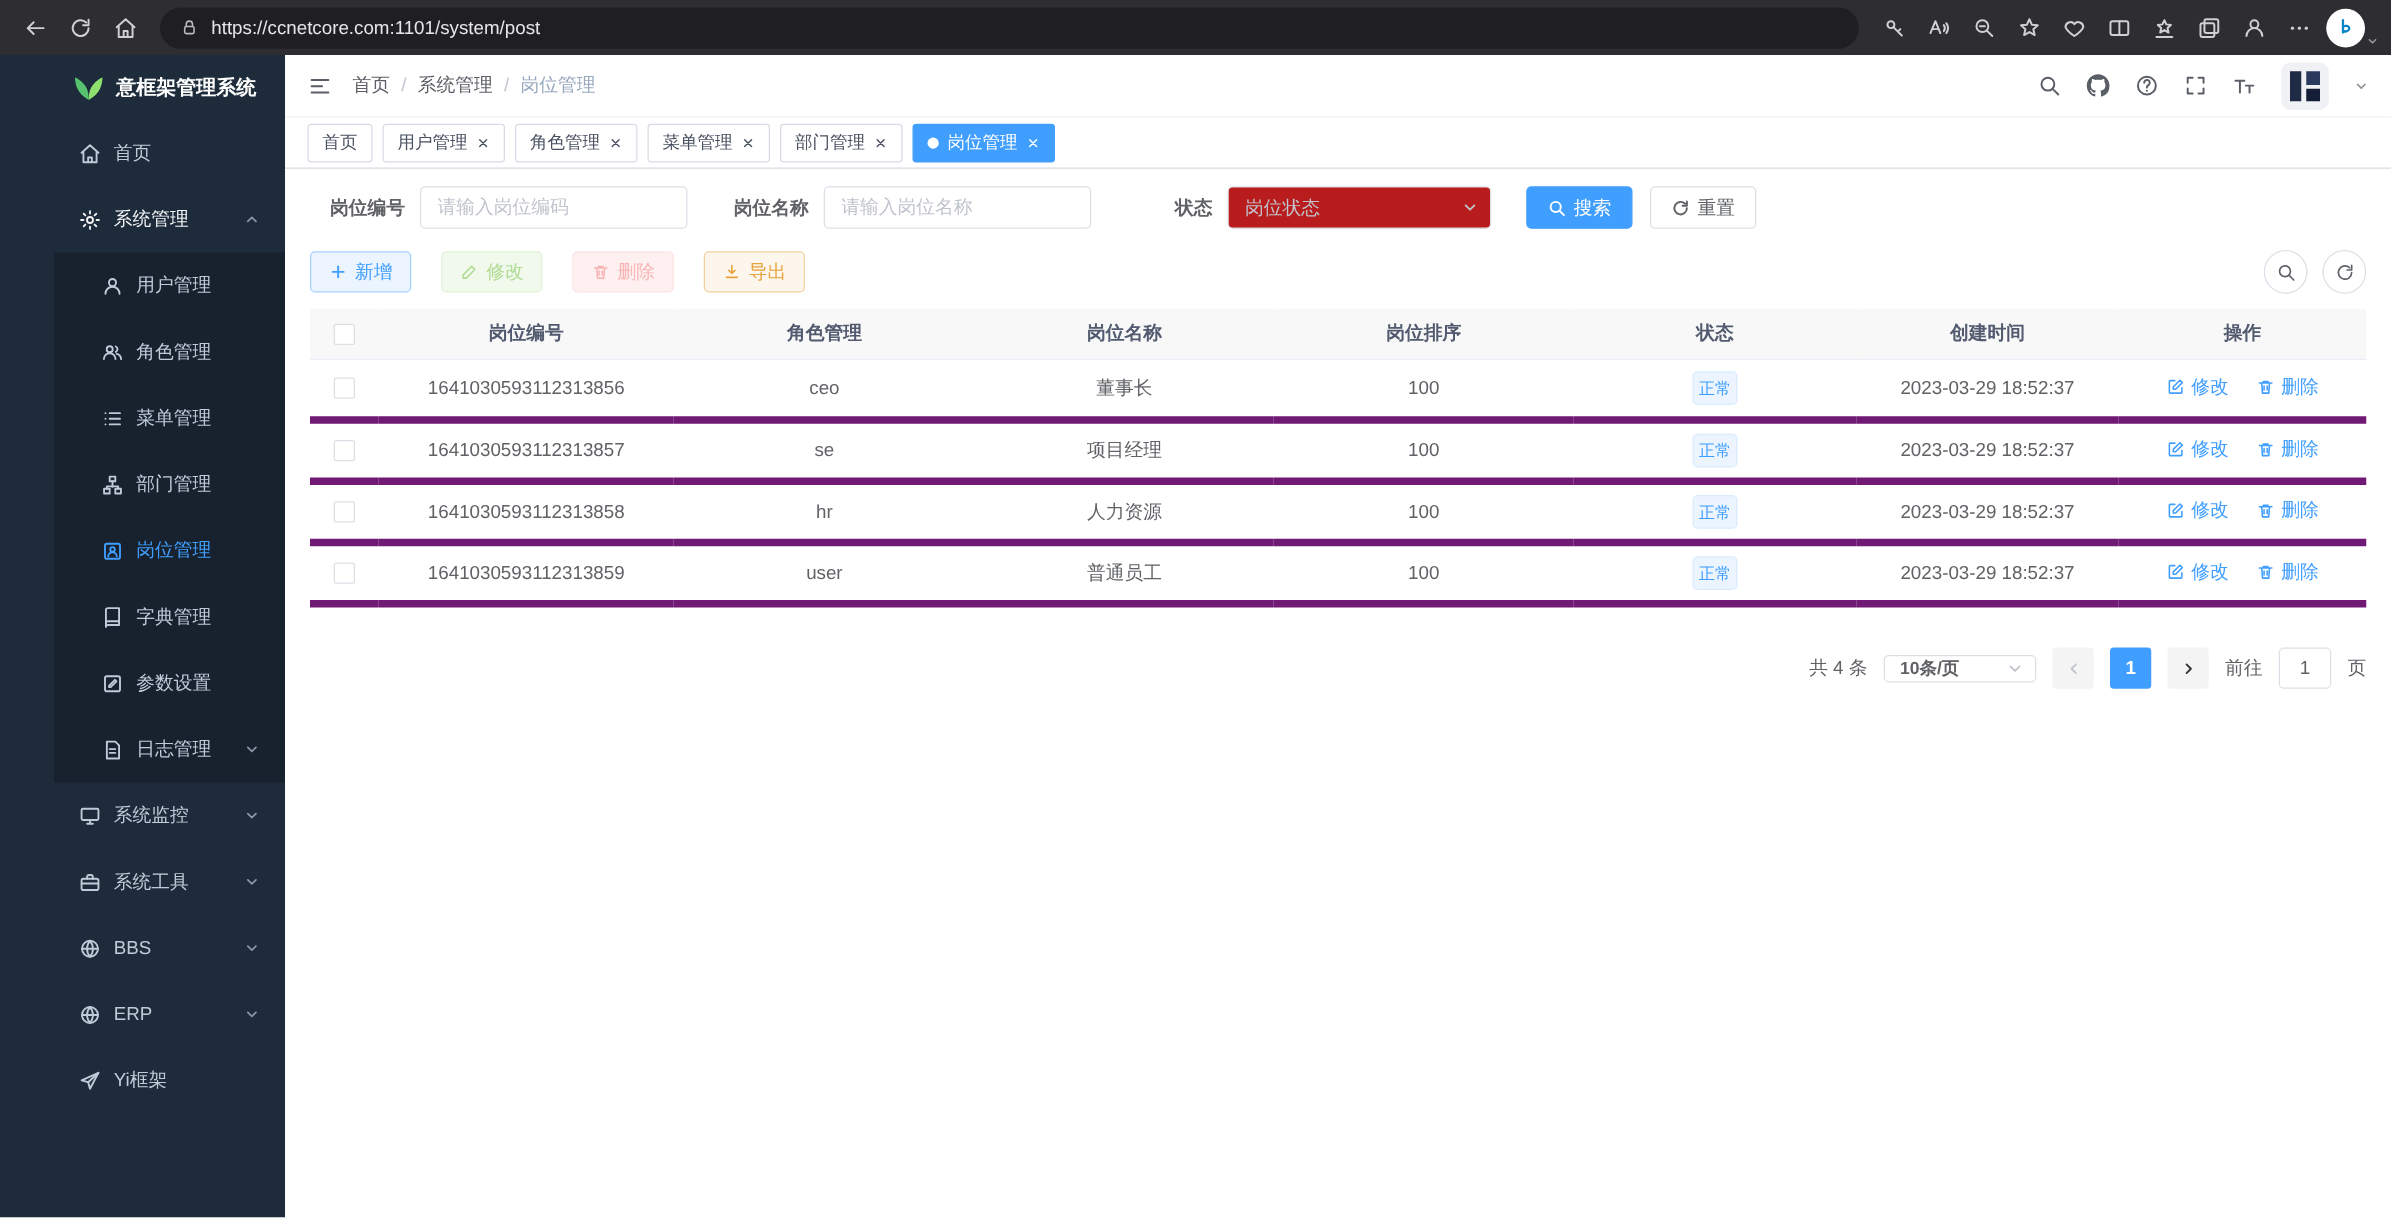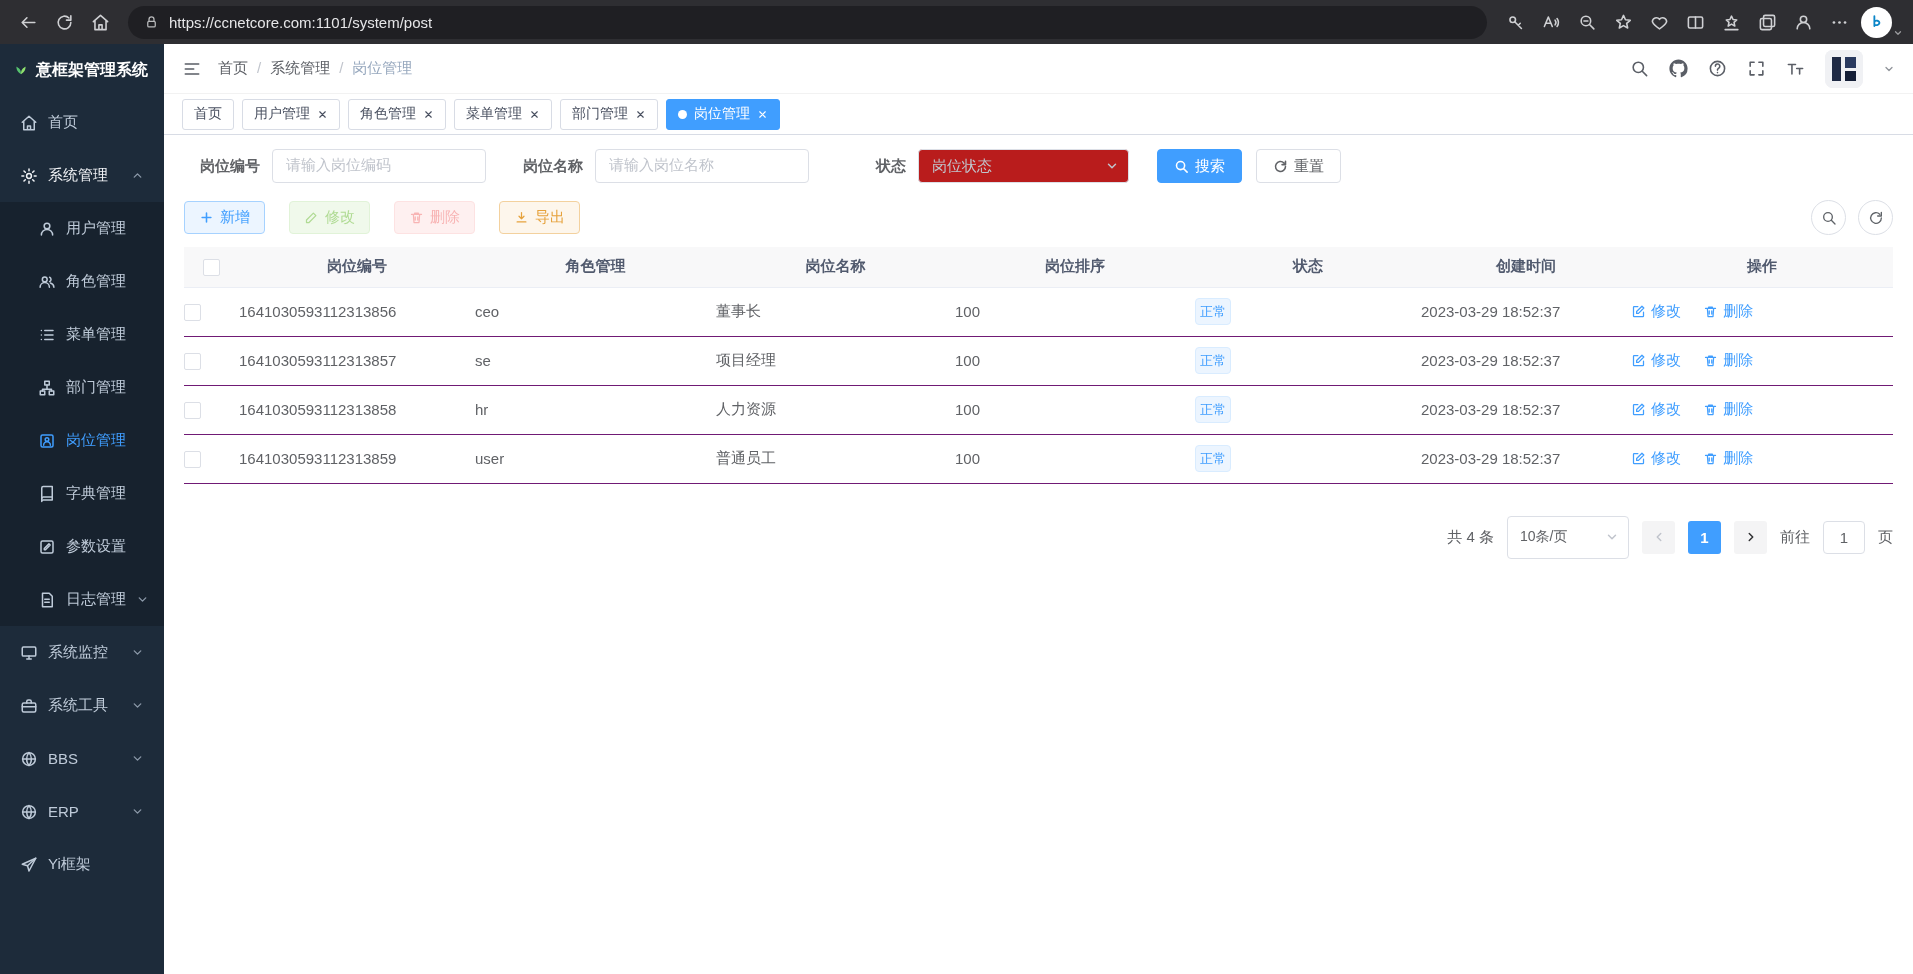--- a/index.html
+++ b/index.html
@@ -18,21 +18,21 @@
   .browser-right { display:flex; align-items:center; }
   .bing-btn { width:31px; height:31px; background:#ffffff; border-radius:50%; display:flex; align-items:center; justify-content:center; margin-left:4px; }
   .bing-btn svg { width:17px; height:17px; }
   .mini-caret { color:#9a9b9e; align-self:flex-end; margin:0 0 1px 1px; }
   .mini-caret svg { width:10px; height:10px; }
 
   
   .app { display:flex; height:930px; }
 
   
-  .sidebar { width:164px; flex:0 0 auto; background:#1d2b3a; color:#bfcbd9; display:flex; flex-direction:column; }
+  .sidebar { width:228px; flex:0 0 auto; background:#1d2b3a; color:#bfcbd9; display:flex; flex-direction:column;padding-left:43px; }
   .logo-row { height:52px; display:flex; align-items:center; gap:10px; padding:0 16px; }
   .logo-row svg { width:24px; height:24px; }
   .logo-title { color:#fff; font-size:16px; font-weight:700; white-space:nowrap; }
   .menu { flex:1; overflow:hidden; }
   .m-item { height:53px; display:flex; align-items:center; gap:10px; padding:0 20px; font-size:15px; cursor:pointer; white-space:nowrap; }
   .m-item .mi { width:18px; height:18px; flex:0 0 auto; }
   .m-item .chev { margin-left:auto; color:#8b98a8; }
   .m-item .chev svg { width:13px; height:13px; }
   .m-item.expanded { color:#f1f3f6; }
   .submenu { background:#17222e; }
@@ -64,21 +64,21 @@
   .tag-item.active .dot { display:inline-block; }
   .tag-close { display:flex; align-items:center; }
   .tag-close svg { width:11px; height:11px; }
 
   
   .content { flex:1; padding:0 20px; overflow:hidden; }
 
   .filter-row { display:flex; align-items:center; margin-top:14px; }
   .f-item { display:flex; align-items:center; margin-right:21px; }
   .f-label { width:76px; text-align:right; margin-right:12px; font-size:15px; font-weight:700; color:#606266; white-space:nowrap; }
-  .f-input { width:214px; height:34px; border:1px solid #dcdfe6; border-radius:4px; padding:0 13px; font-size:15px; color:#606266; outline:none; background:#fff; font-family:Liberation Mono, monospace; }
+  .f-input { width:214px; height:34px; border:1px solid #dcdfe6; border-radius:4px; padding:0 13px; font-size:15px; color:#606266; outline:none; background:#fff; font-family:Liberation Serif, serif; }
   .f-input::placeholder { color:#c0c4cc; }
   .f-select { position:relative; width:211px; height:34px; border:1px solid #dcdfe6; border-radius:4px; display:flex; align-items:center; padding:0 30px 0 13px; font-size:15px; cursor:pointer; background:#b91c1c; }
   .f-select .ph { color:#c0c4cc; }
   .f-select .chev { position:absolute; right:9px; color:#c0c4cc; }
   .f-select .chev svg { width:14px; height:14px; }
 
   .btn { height:34px; display:inline-flex; align-items:center; gap:6px; border-radius:4px; font-size:15px; padding:0 16px; cursor:pointer; border:1px solid transparent; background:#fff; font-family:inherit; }
   .btn svg { width:15px; height:15px; }
   .btn-primary { background:#409eff; border-color:#409eff; color:#fff; margin-left:28px; }
   .btn-plain { border-color:#dcdfe6; color:#606266; margin-left:14px; }
@@ -88,29 +88,29 @@
   .btn-add { background:#ecf5ff; border-color:#a6d2ff; color:#409eff; }
   .btn-edit { background:#f0f9eb; border-color:#e1f3d8; color:#b0db94; cursor:not-allowed; }
   .btn-del { background:#fef0f0; border-color:#fde2e2; color:#f8b4b4; cursor:not-allowed; }
   .btn-export { background:#fdf6ec; border-color:#f3d19e; color:#e6a23c; }
   .toolbar-right { margin-left:auto; display:flex; gap:12px; }
   .circle-btn { width:35px; height:35px; border-radius:50%; border:1px solid #dcdfe6; background:#fff; color:#5f6368; display:flex; align-items:center; justify-content:center; cursor:pointer; }
   .circle-btn svg { width:16px; height:16px; }
 
   .data-table { width:100%; border-collapse:collapse; table-layout:fixed; margin-top:12px; }
   .data-table th { background:#f8f8f9; height:40px; font-size:15px; font-weight:700; color:#515a6e; text-align:center; border-bottom:1px solid #ebeef5; }
-  .data-table td { height:49px; font-size:15px; color:#606266; text-align:left; border-bottom:1px solid #701a75; white-space:nowrap; }
+  .data-table td { height:49px; font-size:15px; color:#606266; text-align:center; border-bottom:6px solid #701a75; white-space:nowrap; }
   .checkbox { width:17px; height:17px; border:1px solid #dcdfe6; border-radius:2px; display:inline-block; background:#fff; cursor:pointer; vertical-align:middle; }
   .tag-status { display:inline-block; height:27px; line-height:25px; padding:0 4px; background:#ecf5ff; border:1px solid #d9ecff; color:#409eff; border-radius:4px; font-size:13px; }
   .ops a { color:#409eff; text-decoration:none; display:inline-flex; align-items:center; gap:5px; font-size:15px; cursor:pointer; }
   .ops a + a { margin-left:18px; }
   .ops svg { width:15px; height:15px; }
 
   .pagination { display:flex; align-items:center; justify-content:flex-end; gap:13px; margin-top:32px; font-size:15px; color:#606266; }
-  .pg-select { position:relative; width:122px; height:43px; border:1px solid #dcdfe6; border-radius:4px; display:flex; align-items:center; padding:0 28px 0 12px; font-size:14px; color:#606266; cursor:pointer; }
+  .pg-select { position:relative; width:122px; height:22px; border:1px solid #dcdfe6; border-radius:4px; display:flex; align-items:center; padding:0 28px 0 12px; font-size:14px; color:#606266; cursor:pointer;font-weight:bold; }
   .pg-select .chev { position:absolute; right:9px; color:#c0c4cc; }
   .pg-select .chev svg { width:14px; height:14px; }
   .pg-btn { width:33px; height:33px; border-radius:3px; background:#f4f4f5; display:flex; align-items:center; justify-content:center; color:#303133; cursor:pointer; font-size:15px; }
   .pg-btn svg { width:14px; height:14px; }
   .pg-btn.disabled { color:#c0c4cc; cursor:not-allowed; }
   .pg-btn.current { background:#409eff; color:#fff; cursor:default; font-weight:700; }
   .pg-goto-input { width:42px; height:33px; border:1px solid #dcdfe6; border-radius:4px; text-align:center; font-size:15px; color:#606266; outline:none; font-family:inherit; }
 </style>
 </head>
 <body>

